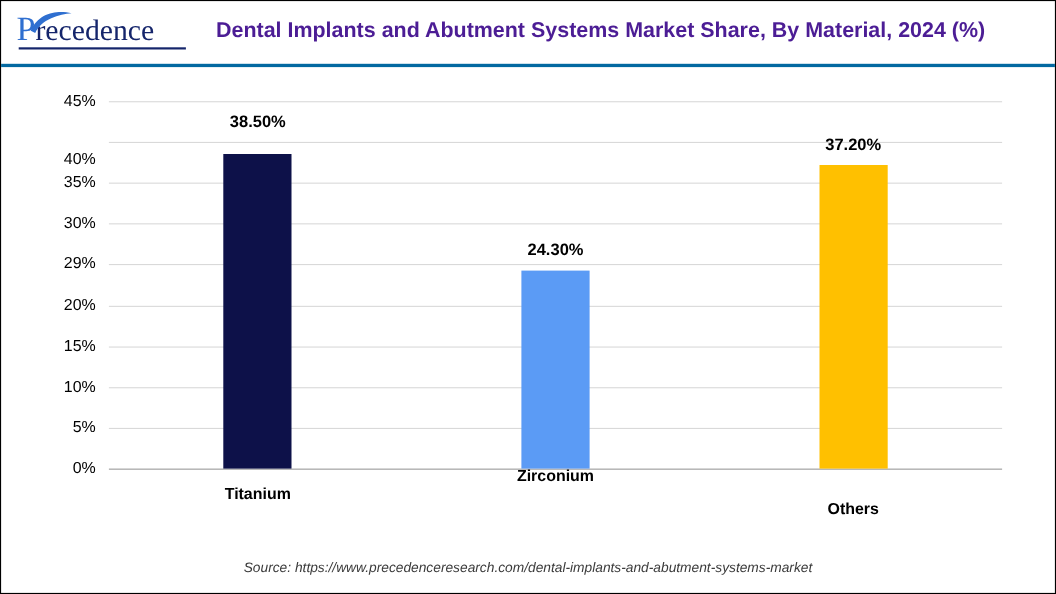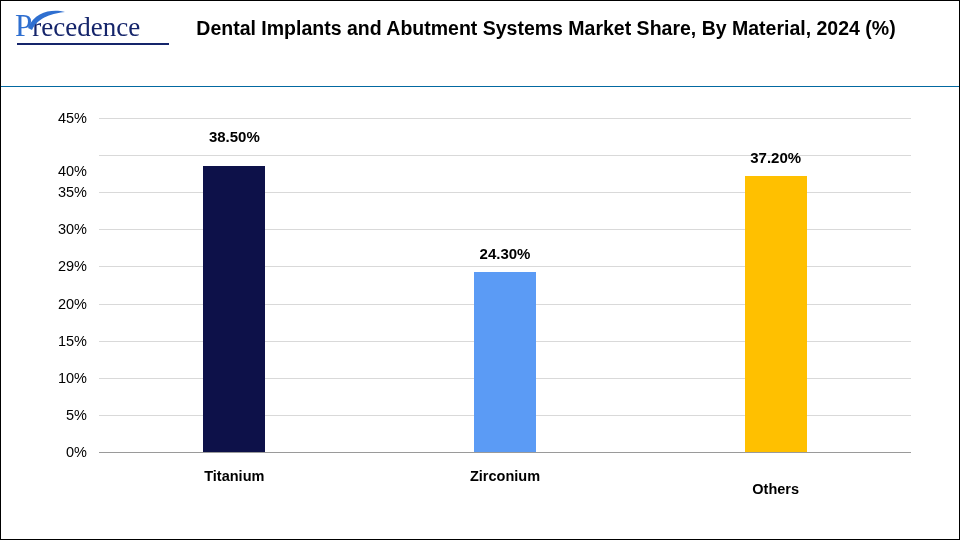--- a/index.html
+++ b/index.html
@@ -16,22 +16,22 @@
     height: 540px;
     background: #ffffff;
     border: 1px solid #000000;
     box-sizing: border-box;
     overflow: hidden;
   }
 
   
   #header {
     position: relative;
-    height: 86px;
-    border-bottom: 1px solid #0369a1;
+    height: 60px;
+    border-bottom: 3px solid #0369a1;
     box-sizing: border-box;
   }
   #logo {
     position: absolute;
     left: 14px;
     top: 10px;
     width: 170px;
     height: 62px;
   }
   #logo .logo-main {
@@ -68,21 +68,21 @@
   }
 
   #chart-title {
     position: absolute;
     left: 195px;
     top: 12px;
     width: 700px;
     text-align: center;
     font-size: 19.5px;
     font-weight: bold;
-    color: #000000;
+    color: #4c1d95;
     line-height: 30px;
   }
 
   
   #plot-wrap {
     position: relative;
     width: 958px;
     height: 451px;
   }
   .y-label {
@@ -175,20 +175,21 @@
       <div class="y-label" style="top: 105.222px; right: 872px;">35%</div>
       <div class="gridline" style="top: 68.1111px; width: 812px; left: 98px;"></div>
       <div class="y-label" style="top: 84px; right: 872px;">40%</div>
       <div class="gridline" style="top: 31px; width: 812px; left: 98px;"></div>
       <div class="y-label" style="top: 31px; right: 872px;">45%</div>
       <div class="bar" style="left: 202.333px; width: 62px; top: 79.2444px; height: 285.756px; background: rgb(13, 17, 73); bottom: auto;"></div>
       <div class="bar-value" style="left: 233.333px; top: 41px;">38.50%</div>
       <div class="cat-label" style="left: 233.333px; top: 381px;">Titanium</div>
       <div class="bar" style="left: 473px; width: 62px; top: 184.64px; height: 180.36px; background: rgb(91, 155, 245); bottom: auto;"></div>
       <div class="bar-value" style="left: 504px; top: 157.64px;">24.30%</div>
-      <div class="cat-label" style="left: 504px; top: 381px;">Zirconium</div>
+      <div class="cat-label" style="left: 504px; top: 364px;">Zirconium</div>
       <div class="bar" style="left: 743.667px; width: 62px; top: 88.8933px; height: 276.107px; background: rgb(255, 192, 0); bottom: auto;"></div>
       <div class="bar-value" style="left: 774.667px; top: 61.8933px;">37.20%</div>
       <div class="cat-label" style="left: 774.667px; top: 394px;">Others</div>
     </div>
 
+  <div id="source">Source: https://www.precedenceresearch.com/dental-implants-and-abutment-systems-market</div>
 
 </div>
 
 </body></html>

